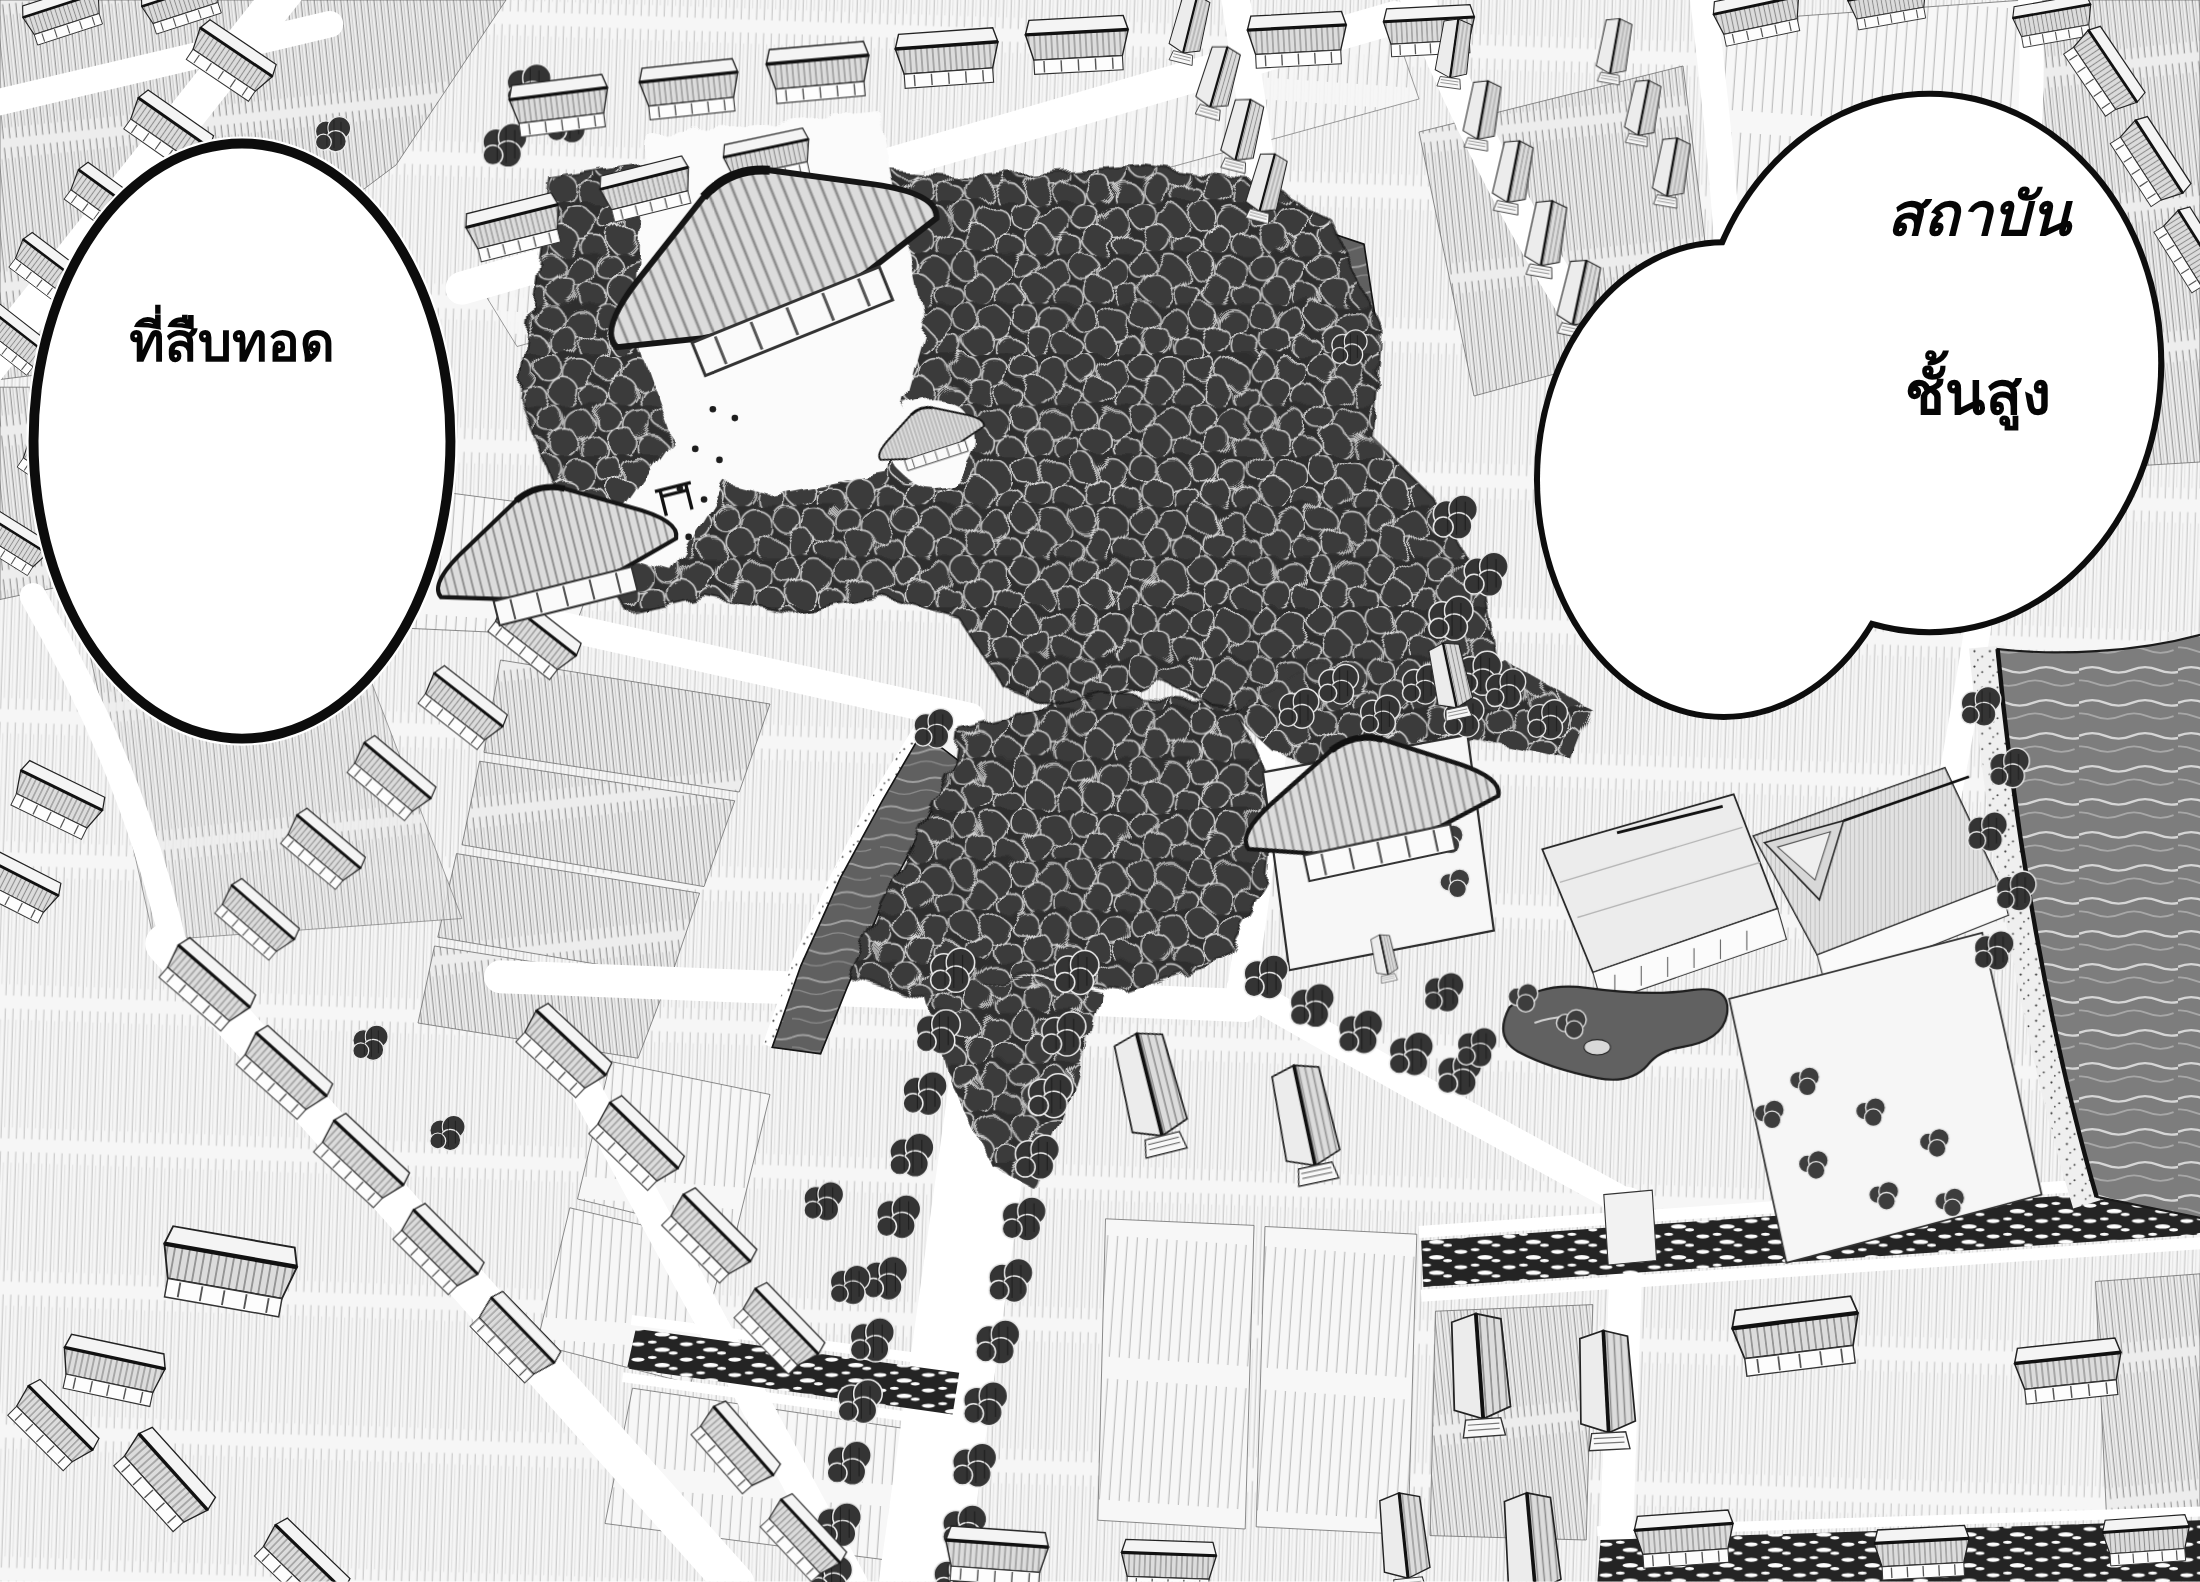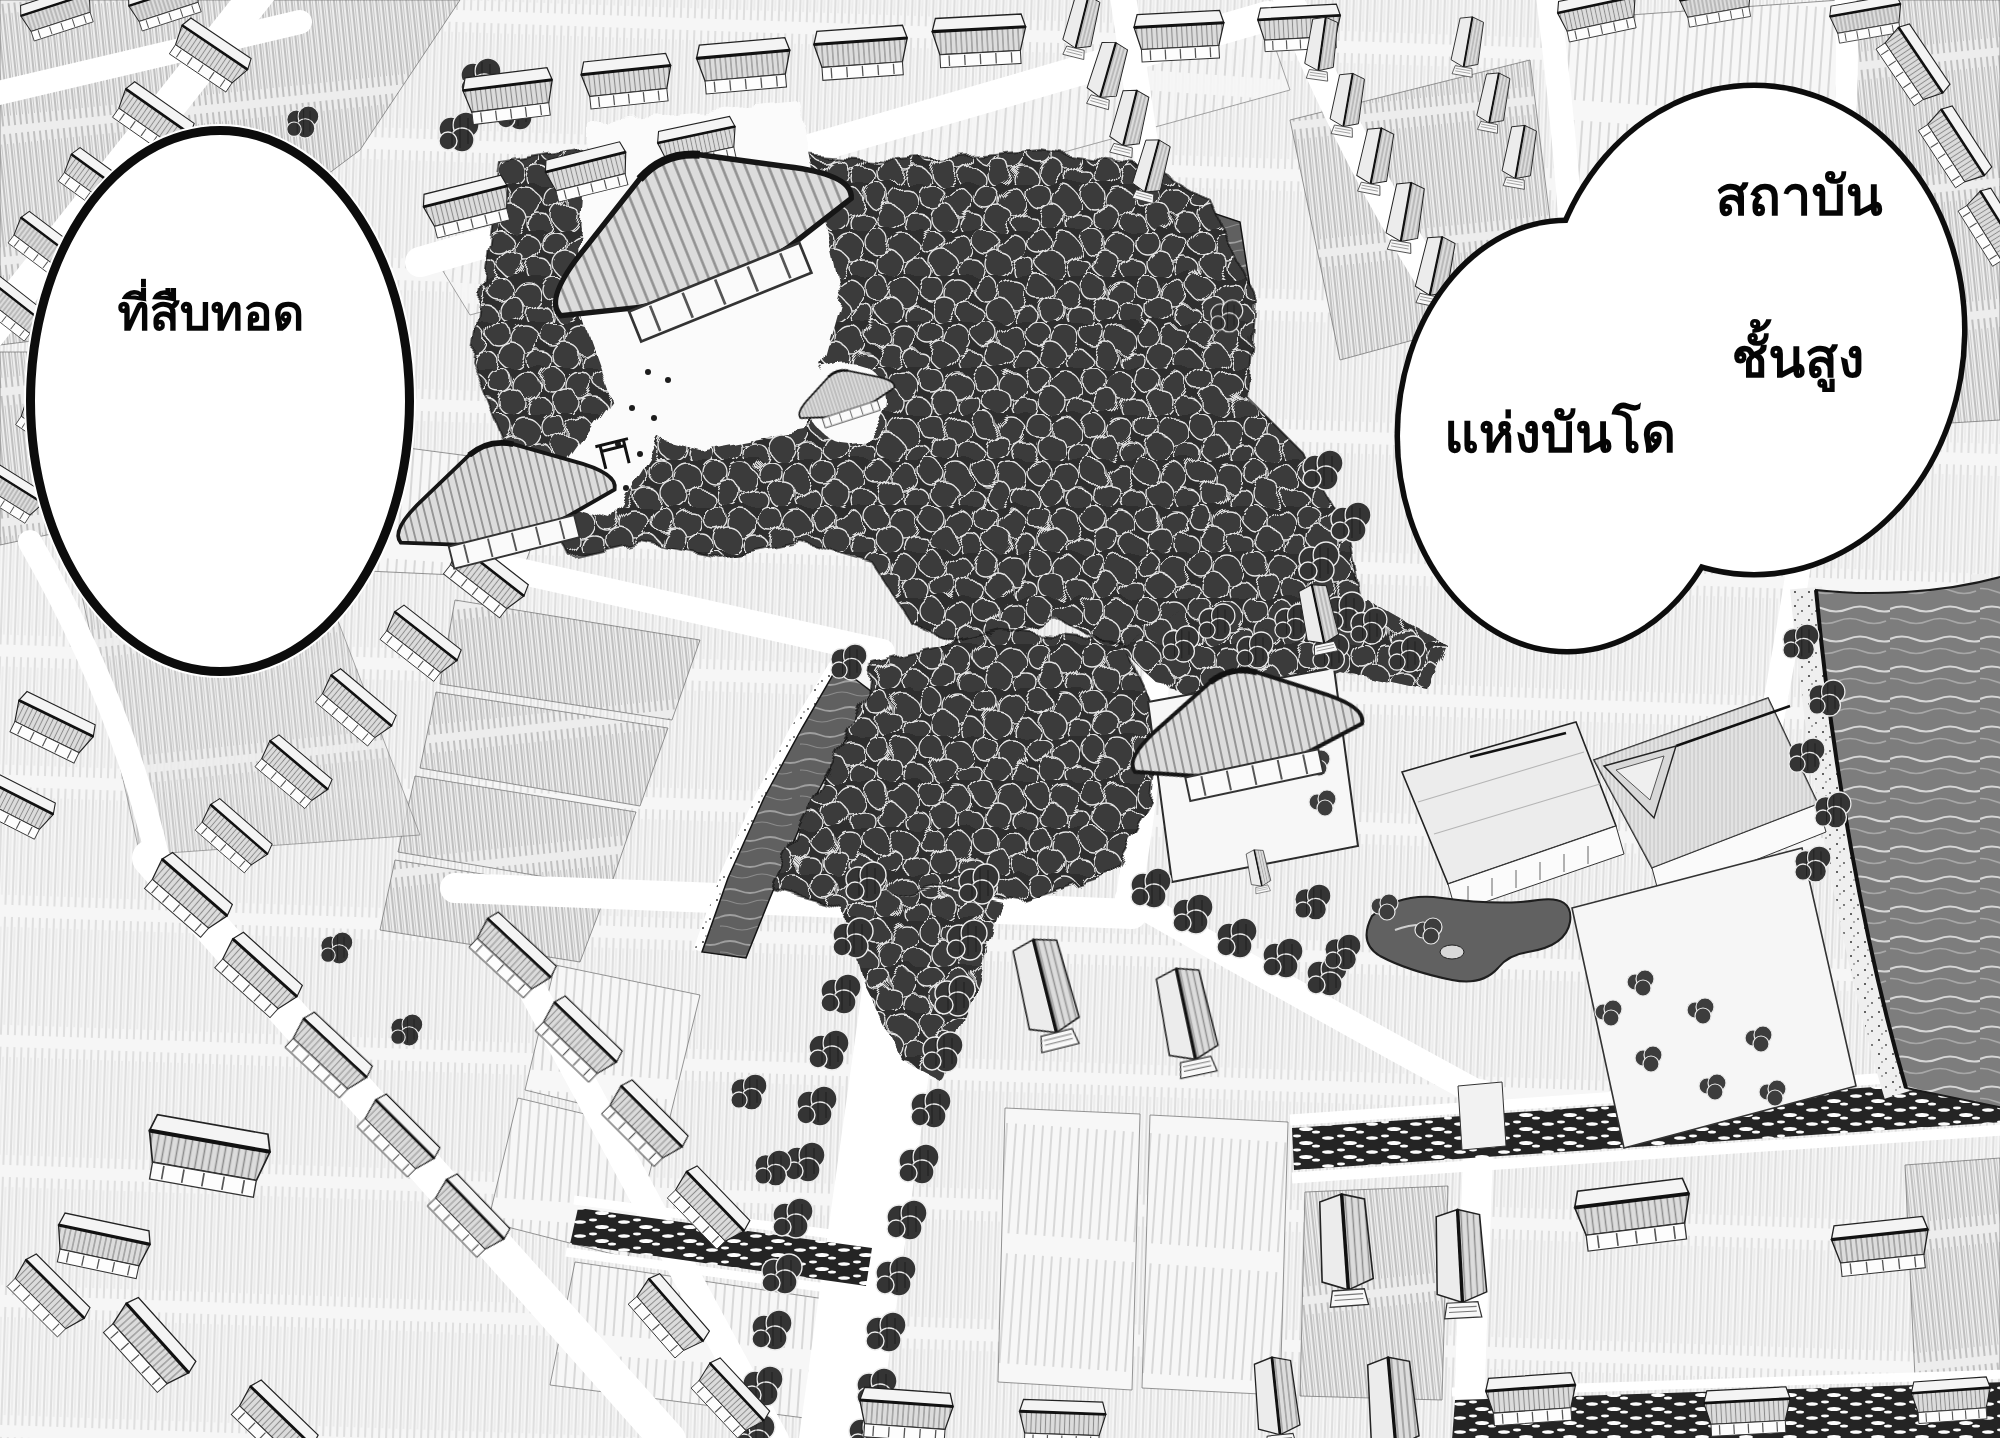--- a/index.html
+++ b/index.html
@@ -406,17 +406,16 @@
 <svg class="bubble-right-svg" viewBox="0 0 590 585">
   <g stroke="#0d0d0d" stroke-width="11" fill="none">
     <ellipse cx="177" cy="356" rx="167" ry="213"></ellipse>
     <ellipse cx="364" cy="250" rx="208" ry="242"></ellipse>
   </g>
   <g fill="#ffffff">
     <ellipse cx="177" cy="356" rx="167" ry="213"></ellipse>
     <ellipse cx="364" cy="250" rx="208" ry="242"></ellipse>
   </g>
 </svg>
-<div class="bline bline-r" style="left:1799px;top:196px;">สถาบัน</div>
+<div class="bline bline-r" style="left:1799px;top:196px;font-style:italic;">สถาบัน</div>
 <div class="bline bline-r" style="left:1798px;top:358px;">ชั้นสูง</div>
-<div class="bline bline-r" style="left:1560px;top:433px;">แห่งบันโด</div>
 
 </div>
 
 </body></html>

